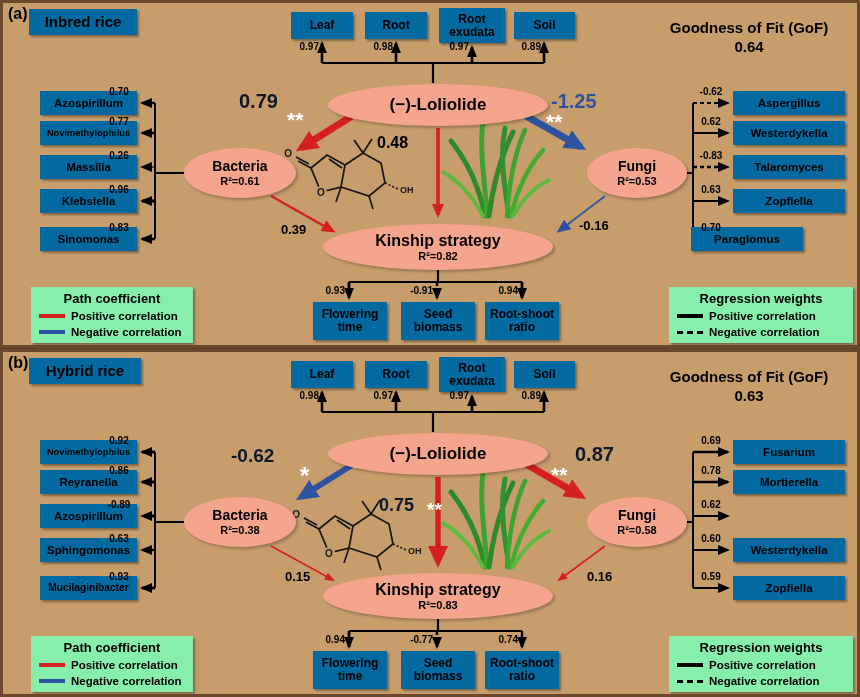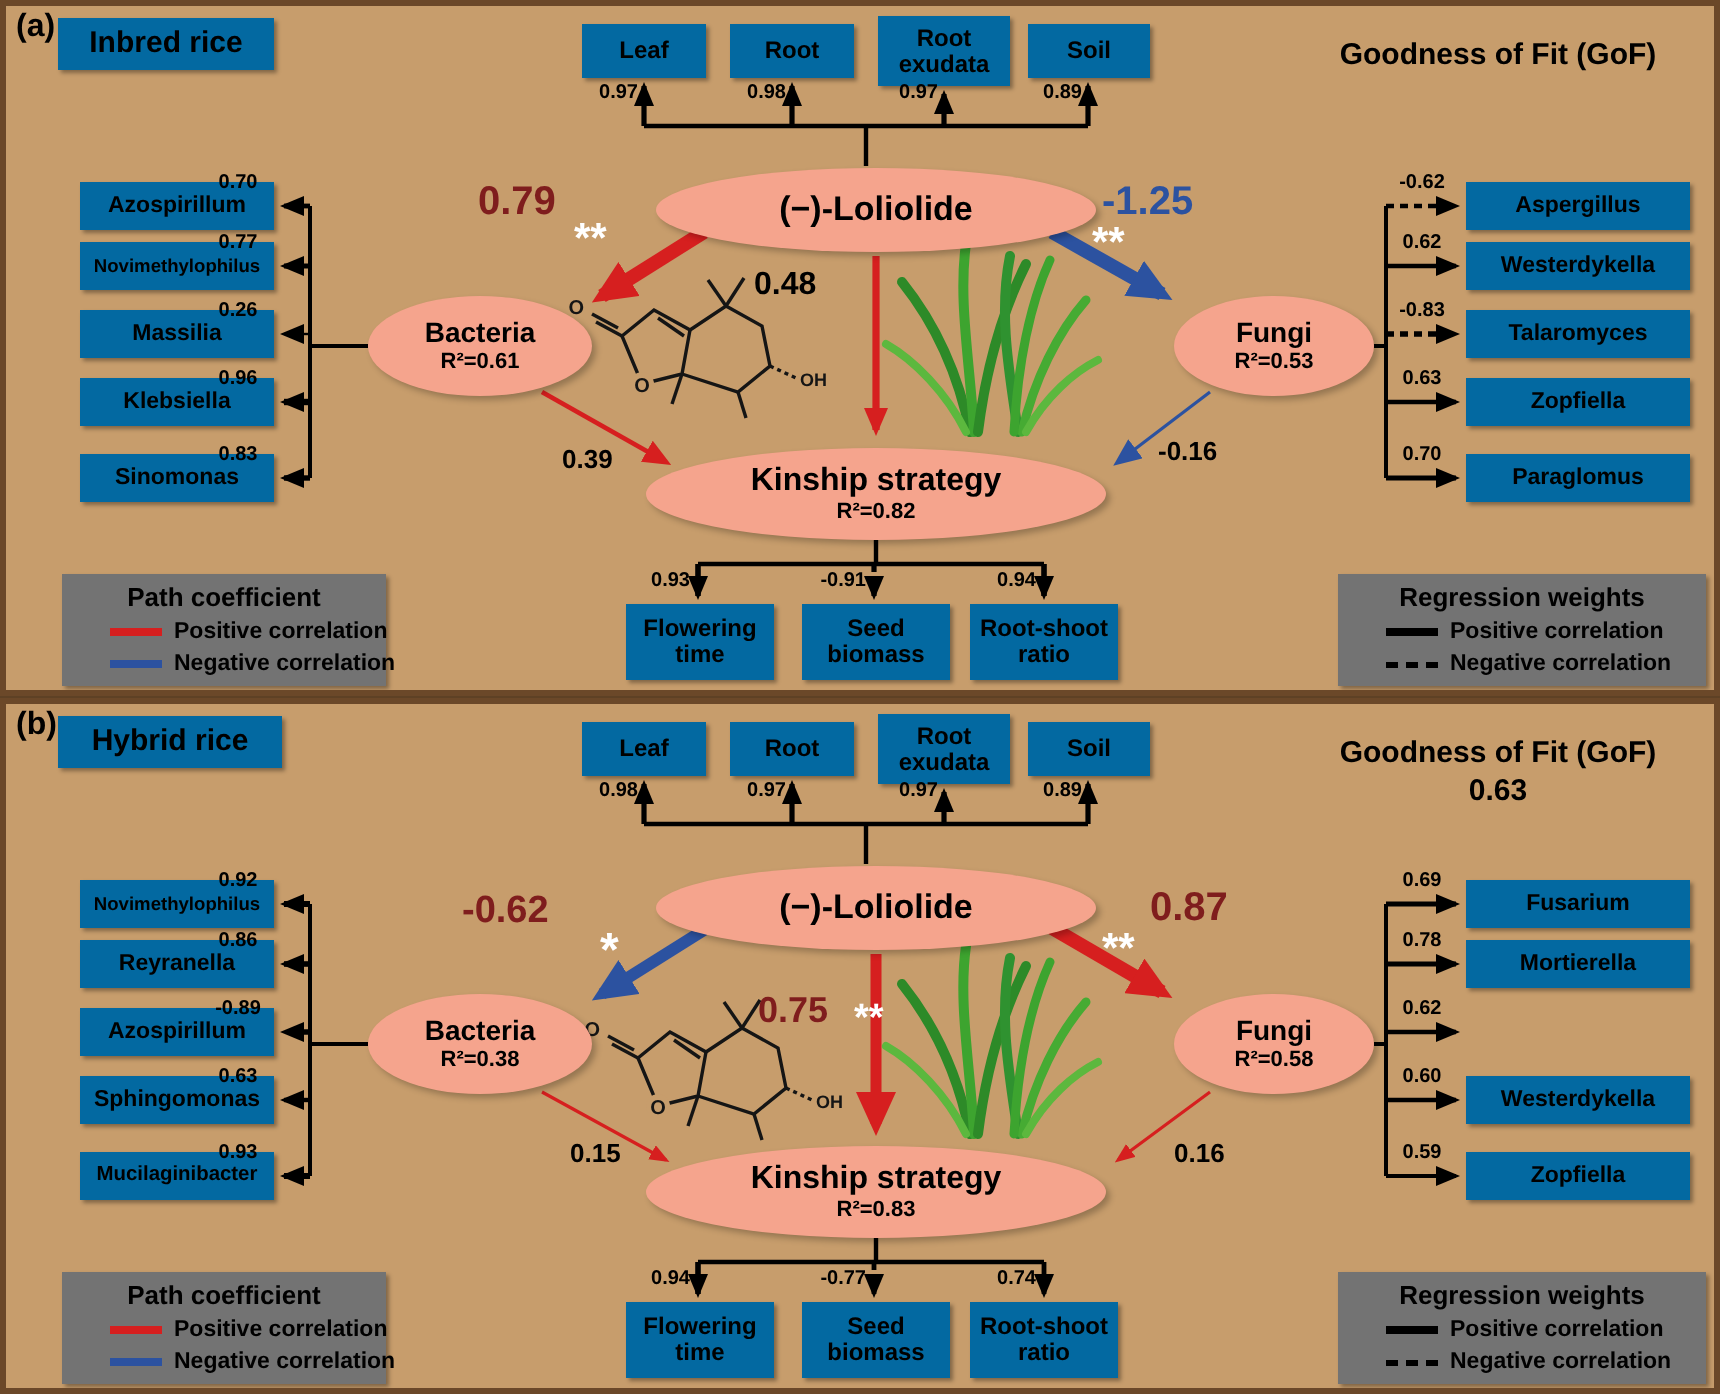--- a/index.html
+++ b/index.html
@@ -13,26 +13,26 @@
   .rtaxa{width:112px;height:24px;font-size:11.5px}
   .fs9{font-size:9.3px}
   .fs10{font-size:10.2px}
   .outcome{width:74px;height:38px;font-size:12px}
   .ellipse{position:absolute;background:#f5a48d;border-radius:50%;display:flex;flex-direction:column;align-items:center;justify-content:center;box-shadow:2px 2px 3px rgba(0,0,0,.25);line-height:1.1}
   .r2{font-size:11px;font-weight:bold}
   .val{position:absolute;font-size:10px;text-align:right}
   .valc{text-align:center}
   .coef{position:absolute;line-height:1}
   .sig{position:absolute;color:#fff;line-height:1}
-  .c-red{color:#7f1d1d}
+  .c-red{color:#0f172a}
   .c-blue{color:#2c52a0}
   .gof{position:absolute;left:640px;top:14px;width:212px;text-align:center;font-size:15px}
   .gof div{margin-top:2px}
   svg.layer{position:absolute;left:0;top:0;pointer-events:none}
-  .legend{position:absolute;background:#737373;box-shadow:1.5px 1.5px 2px rgba(0,0,0,.35);padding:4px 24px 5px}
+  .legend{position:absolute;background:#86efac;box-shadow:1.5px 1.5px 2px rgba(0,0,0,.35);padding:4px 8px 5px}
   .legend .lt{text-align:center;font-size:13px}
   .lrow{display:flex;align-items:center;gap:6px;font-size:11.5px;margin-top:4px;white-space:nowrap}
   .lsamp{width:26px;height:0;flex:0 0 auto}
   .ls-red{border-top:4px solid #d61f1f}
   .ls-blue{border-top:4px solid #2c52a0}
   .ls-solid{border-top:4px solid #000}
   .ls-dash{border-top:3px dashed #000}
 </style>
 </head>
 <body>
@@ -142,20 +142,21 @@
     <div class="gbox" style="left:362px;top:9px;width:62px;height:27px">Root</div>
     <div class="gbox" style="left:436px;top:5px;width:66px;height:35px">Root exudata</div>
     <div class="gbox" style="left:511px;top:9px;width:61px;height:27px">Soil</div>
     <div class="val" style="left:284px;top:38px;width:32px">0.97</div>
     <div class="val" style="left:358px;top:38px;width:32px">0.98</div>
     <div class="val" style="left:434px;top:38px;width:32px">0.97</div>
     <div class="val" style="left:506px;top:38px;width:32px">0.89</div>
 
     <div class="gof">
       <div>Goodness of Fit (GoF)</div>
+      <div>0.64</div>
     </div>
 
     <div class="ellipse" style="left:325px;top:81px;width:220px;height:42px;font-size:17px">
         <span>(−)-Loliolide</span>
       </div>
     <div class="ellipse" style="left:181px;top:145px;width:112px;height:50px;font-size:14px">
       <span>Bacteria</span>
       <span class="r2">R²=0.61</span>
     </div>
     <div class="ellipse" style="left:584px;top:145px;width:100px;height:50px;font-size:14px">
@@ -175,21 +176,21 @@
     <div class="val valc" style="left:94px;top:83px;width:44px">0.70</div>
     <div class="val valc" style="left:94px;top:113px;width:44px">0.77</div>
     <div class="val valc" style="left:94px;top:147px;width:44px">0.26</div>
     <div class="val valc" style="left:94px;top:181px;width:44px">0.96</div>
     <div class="val valc" style="left:94px;top:219px;width:44px">0.83</div>
 
     <div class="gbox rtaxa" style="left:730px;top:88px">Aspergillus</div>
     <div class="gbox rtaxa" style="left:730px;top:118px">Westerdykella</div>
     <div class="gbox rtaxa" style="left:730px;top:152px">Talaromyces</div>
     <div class="gbox rtaxa" style="left:730px;top:186px">Zopfiella</div>
-    <div class="gbox rtaxa" style="left:730px;top:224px">Paraglomus</div>
+    <div class="gbox rtaxa" style="left:688px;top:224px">Paraglomus</div>
     <div class="val valc" style="left:686px;top:83px;width:44px">-0.62</div>
     <div class="val valc" style="left:686px;top:113px;width:44px">0.62</div>
     <div class="val valc" style="left:686px;top:147px;width:44px">-0.83</div>
     <div class="val valc" style="left:686px;top:181px;width:44px">0.63</div>
     <div class="val valc" style="left:686px;top:219px;width:44px">0.70</div>
 
     <div class="gbox outcome" style="left:310px;top:299px">Flowering time</div>
     <div class="gbox outcome" style="left:398px;top:299px">Seed biomass</div>
     <div class="gbox outcome" style="left:482px;top:299px">Root-shoot ratio</div>
     <div class="val" style="left:308px;top:282px;width:34px">0.93</div>

